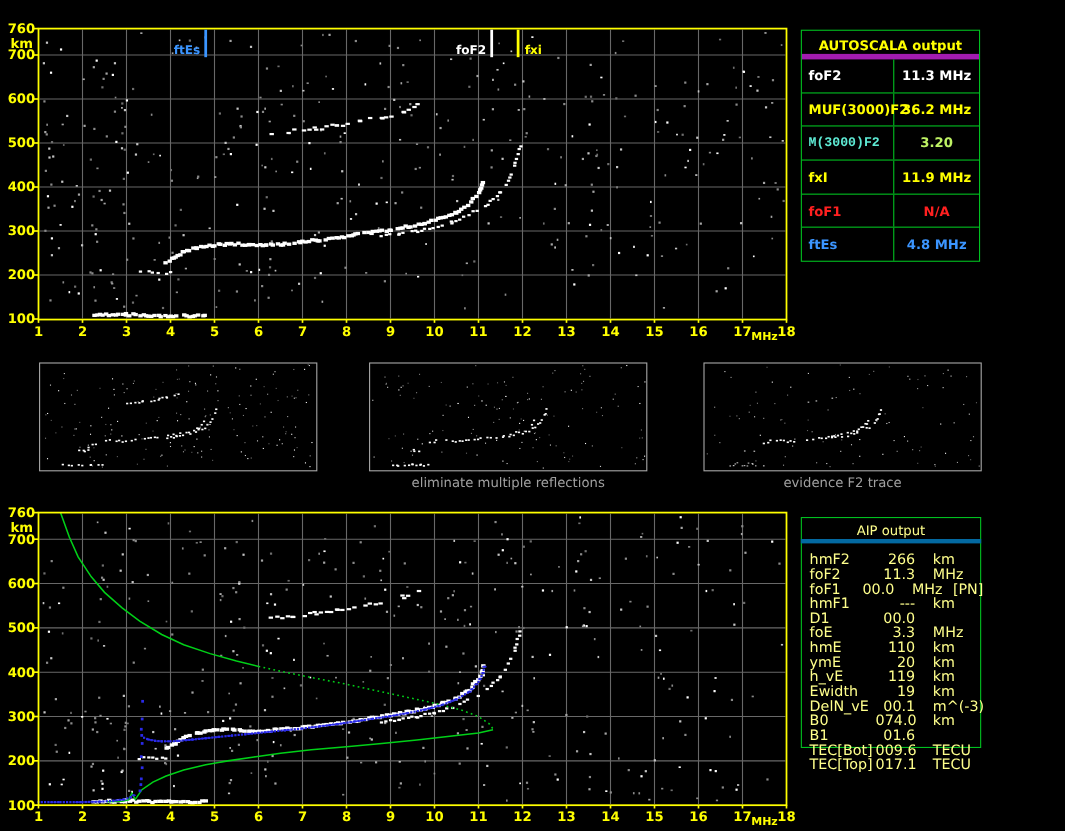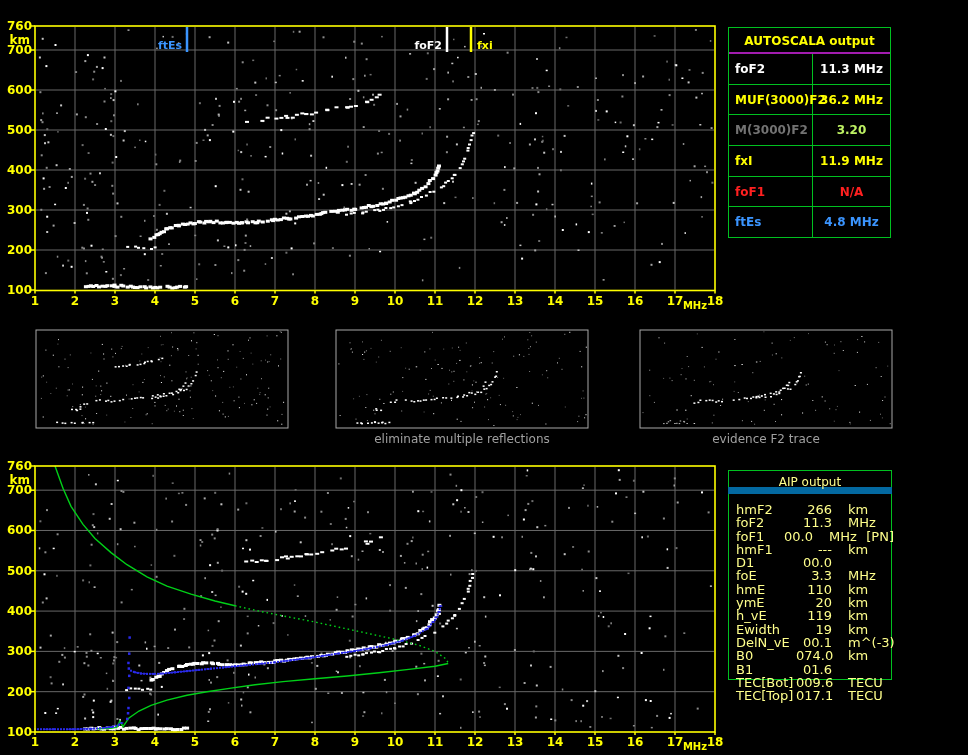--- a/index.html
+++ b/index.html
@@ -5,32 +5,32 @@
   html,body{margin:0;padding:0;background:#000;}
   .screen{position:relative;width:968px;height:755px;background:#000;overflow:hidden;
           font-family:"DejaVu Sans",sans-serif;}
   #page-title{position:absolute;left:90px;top:2px;font-size:13px;font-weight:bold;color:#FFFF00;
               letter-spacing:0px;white-space:pre;}
   svg text{font-family:"DejaVu Sans",sans-serif;}
   
   #autoscala-table{position:absolute;left:728px;top:27px;width:163px;height:211px;
                    border:1px solid #00C020;display:flex;flex-direction:column;box-sizing:border-box;}
   #autoscala-header{height:26px;line-height:26px;text-align:center;color:#FFFF00;font-weight:bold;
-                    font-size:12px;border-bottom:2px solid #a21caf;box-sizing:border-box;}
+                    font-size:12px;border-bottom:5px solid #a21caf;box-sizing:border-box;}
   .as-row{flex:1;display:flex;border-bottom:1px solid #00C020;box-sizing:border-box;font-size:12px;font-weight:bold;}
   .as-row:last-child{border-bottom:none;}
   .as-label{width:84px;border-right:1px solid #00C020;box-sizing:border-box;padding-left:6px;
             display:flex;align-items:center;}
   .as-value{flex:1;display:flex;align-items:center;justify-content:center;white-space:pre;}
   
   #aip-table{position:absolute;left:728px;top:470px;width:166px;height:236px;}
   #aip-border{position:absolute;left:0;top:0;width:164px;height:210px;border:1px solid #00C020;
               box-sizing:border-box;pointer-events:none;}
   #aip-header{position:absolute;left:0;top:0;width:164px;height:24px;line-height:24px;text-align:center;
-              color:#FFFF8C;font-size:12px;border-bottom:7px solid #0369a1;box-sizing:border-box;}
+              color:#FFFF8C;font-size:12px;border-bottom:4px solid #0369a1;box-sizing:border-box;}
   #aip-rows{position:absolute;left:0;top:33px;width:166px;}
   .aip-row{display:flex;height:13.3px;line-height:13.3px;font-size:13px;color:#FFFF8C;white-space:pre;}
   .aip-label{width:60px;padding-left:8px;}
   .aip-value{width:36px;text-align:right;}
   .aip-unit{margin-left:16px;width:44px;}
   .aip-extra{margin-left:2px;}
   .caption{position:absolute;top:432px;text-align:center;font-size:12px;color:#A0A0A0;}
 </style>
 </head>
 <body>
@@ -2307,21 +2307,21 @@
 
   <div class="as-row">
         <div class="as-label" style="color: rgb(255, 255, 255);">foF2</div>
         <div class="as-value" style="color: rgb(255, 255, 255);">11.3 MHz</div>
       </div>
       <div class="as-row">
         <div class="as-label" style="color: rgb(255, 255, 0);">MUF(3000)F2</div>
         <div class="as-value" style="color: rgb(255, 255, 0);">36.2 MHz</div>
       </div>
       <div class="as-row">
-        <div class="as-label" style="color: #737373;">M(3000)F2</div>
+        <div class="as-label" style="color: #5eead4; font-family: Liberation Mono, monospace;">M(3000)F2</div>
         <div class="as-value" style="color: #bef264;">3.20</div>
       </div>
       <div class="as-row">
         <div class="as-label" style="color: rgb(255, 255, 0);">fxI</div>
         <div class="as-value" style="color: rgb(255, 255, 0);">11.9 MHz</div>
       </div>
       <div class="as-row">
         <div class="as-label" style="color: rgb(255, 32, 32);">foF1</div>
         <div class="as-value" style="color: rgb(255, 32, 32);">N/A</div>
       </div>

